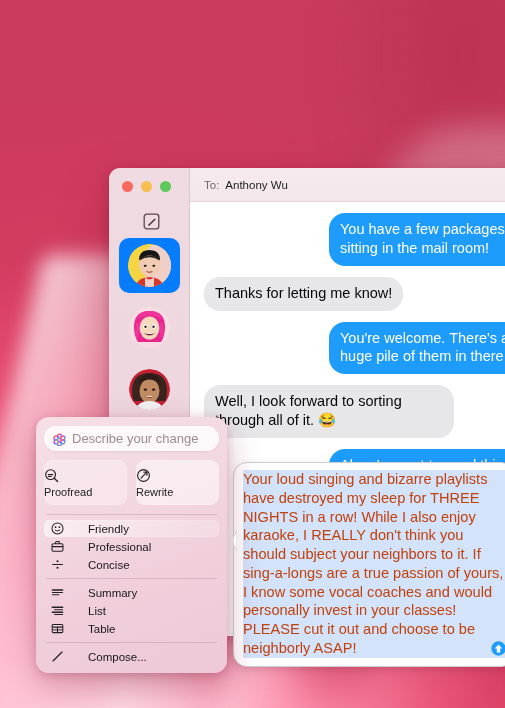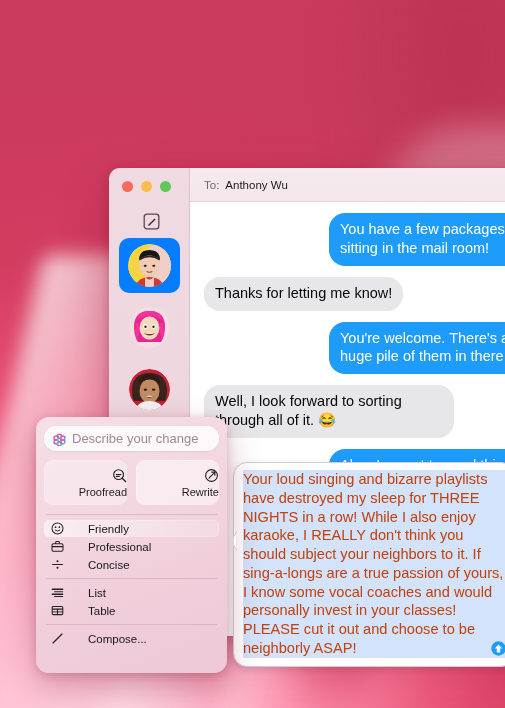--- a/index.html
+++ b/index.html
@@ -164,21 +164,21 @@
     display:flex; align-items:center; padding:0 9px; gap:6px;
   }
   .ai-ring{ width:13px; height:13px; flex:0 0 13px; }
   .wt-search .ph{ font-size:13px; color:#9d8d93; }
 
   .wt-actions{ display:flex; gap:9px; margin-top:9px; }
   .wt-act{
     flex:1; height:45px; border-radius:9px;
     background:rgba(255,255,255,.33);
     box-shadow:inset 0 0 0 .5px rgba(255,255,255,.45);
-    display:flex; flex-direction:column; align-items:flex-end; justify-content:center; gap:3px;
+    display:flex; flex-direction:column; align-items:flex-start; justify-content:center; gap:3px;
   }
   .wt-act.second{ background:rgba(255,255,255,.50); }
   .wt-act .lbl{ font-size:11px; color:#222; }
   .wt-act svg{ display:block; }
 
   .wt-sep{ height:1px; background:rgba(160,110,130,.26); margin:9px 2px 5px 2px; }
   .wt-sep.tight{ margin:5px 2px 5px 2px; }
 
   .wt-item{
     display:flex; align-items:center; gap:24px;
@@ -427,20 +427,30 @@
         <path d="M1.6 6.5 h9.8" stroke="#232025" stroke-width="1.15" stroke-linecap="round"></path>
         <circle cx="6.5" cy="3.3" r="1.05" fill="#232025"></circle>
         <circle cx="6.5" cy="9.7" r="1.05" fill="#232025"></circle>
       </svg>
     </span>
     <span>Concise</span>
   </div>
 
   <div class="wt-sep tight"></div>
 
+  <div class="wt-item">
+    <span class="wt-ico">
+      <svg width="13" height="13" viewBox="0 0 13 13">
+        <path d="M1.4 4.1 h10.2" stroke="#232025" stroke-width="1.5" stroke-linecap="round"></path>
+        <path d="M1.4 6.5 h10.2" stroke="#232025" stroke-width="1.1" stroke-linecap="round"></path>
+        <path d="M1.4 8.7 h6.4" stroke="#232025" stroke-width="1.1" stroke-linecap="round"></path>
+      </svg>
+    </span>
+    <span>Summary</span>
+  </div>
 
 
   <div class="wt-item">
     <span class="wt-ico">
       <svg width="13" height="13" viewBox="0 0 13 13">
         <path d="M1.4 3.3 h10.2" stroke="#232025" stroke-width="1.5" stroke-linecap="round"></path>
         <path d="M3.6 5.8 h8.0" stroke="#232025" stroke-width="1.1" stroke-linecap="round"></path>
         <path d="M1.4 8.2 h10.2" stroke="#232025" stroke-width="1.5" stroke-linecap="round"></path>
         <path d="M3.6 10.5 h8.0" stroke="#232025" stroke-width="1.1" stroke-linecap="round"></path>
       </svg>

